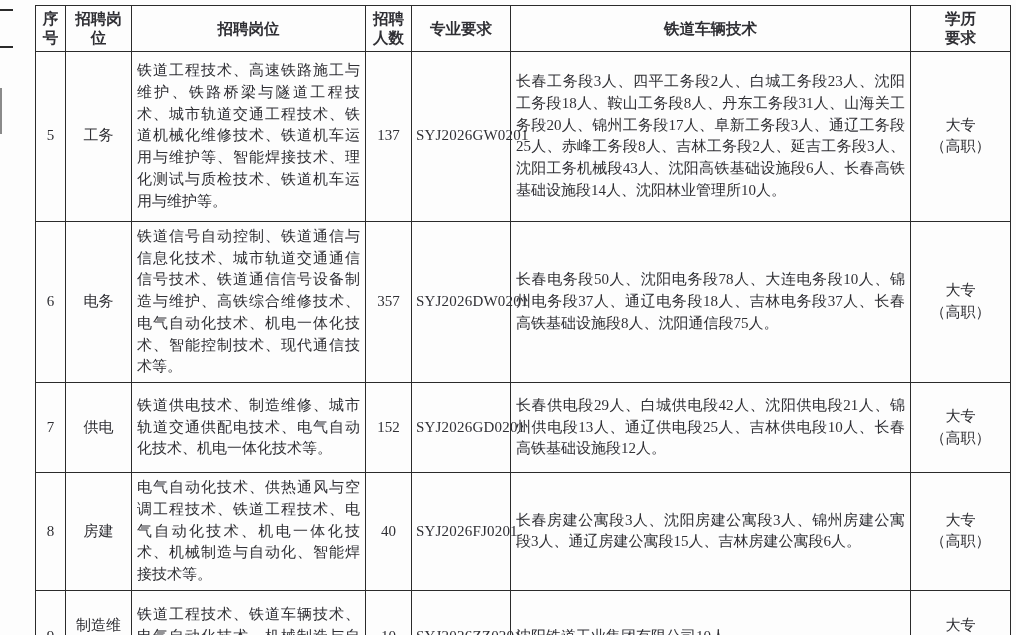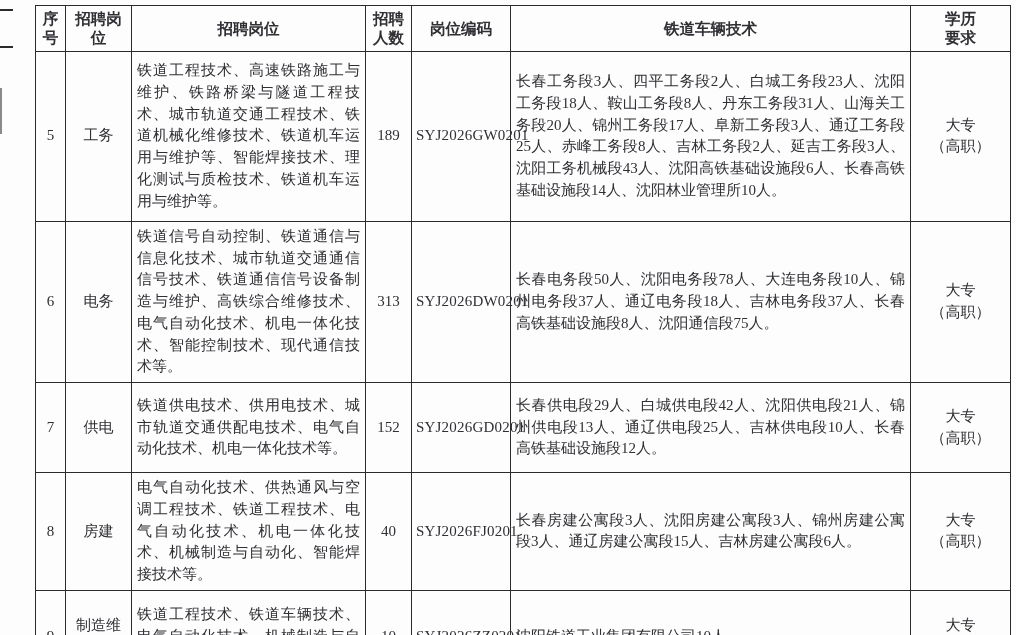--- a/index.html
+++ b/index.html
@@ -105,52 +105,52 @@
         <col class="c-education">
     </colgroup>
     <tbody>
       <tr class="r-header">
         <th>序
 号</th>
         <th>招聘岗位</th>
         <th>招聘岗位</th>
         <th>招聘
 人数</th>
-        <th>岗位编码</th>
+        <th>专业要求</th>
         <th>铁道车辆技术</th>
         <th>学历
 要求</th>
       </tr>
 
       <tr class="r-5">
         <td class="cell-center">5</td>
         <td class="cell-center">工务</td>
         <td class="cell-text">铁道工程技术、高速铁路施工与维护、铁路桥梁与隧道工程技术、城市轨道交通工程技术、铁道机械化维修技术、铁道机车运用与维护等、智能焊接技术、理化测试与质检技术、铁道机车运用与维护等。</td>
-        <td class="cell-center">189</td>
+        <td class="cell-center">137</td>
         <td class="cell-center cell-code">SYJ2026GW0201</td>
         <td class="cell-text">长春工务段3人、四平工务段2人、白城工务段23人、沈阳工务段18人、鞍山工务段8人、丹东工务段31人、山海关工务段20人、锦州工务段17人、阜新工务段3人、通辽工务段25人、赤峰工务段8人、吉林工务段2人、延吉工务段3人、沈阳工务机械段43人、沈阳高铁基础设施段6人、长春高铁基础设施段14人、沈阳林业管理所10人。</td>
         <td class="cell-center">大专
 （高职）</td>
       </tr>
 
       <tr class="r-6">
         <td class="cell-center">6</td>
         <td class="cell-center">电务</td>
         <td class="cell-text">铁道信号自动控制、铁道通信与信息化技术、城市轨道交通通信信号技术、铁道通信信号设备制造与维护、高铁综合维修技术、电气自动化技术、机电一体化技术、智能控制技术、现代通信技术等。</td>
-        <td class="cell-center">313</td>
+        <td class="cell-center">357</td>
         <td class="cell-center cell-code">SYJ2026DW0201</td>
         <td class="cell-text">长春电务段50人、沈阳电务段78人、大连电务段10人、锦州电务段37人、通辽电务段18人、吉林电务段37人、长春高铁基础设施段8人、沈阳通信段75人。</td>
         <td class="cell-center">大专
 （高职）</td>
       </tr>
 
       <tr class="r-7">
         <td class="cell-center">7</td>
         <td class="cell-center">供电</td>
-        <td class="cell-text">铁道供电技术、供用电技术、城市轨道交通供配电技术、电气自动化技术、机电一体化技术等。</td>
+        <td class="cell-text">铁道供电技术、制造维修、城市轨道交通供配电技术、电气自动化技术、机电一体化技术等。</td>
         <td class="cell-center">152</td>
         <td class="cell-center cell-code">SYJ2026GD0201</td>
         <td class="cell-text">长春供电段29人、白城供电段42人、沈阳供电段21人、锦州供电段13人、通辽供电段25人、吉林供电段10人、长春高铁基础设施段12人。</td>
         <td class="cell-center">大专
 （高职）</td>
       </tr>
 
       <tr class="r-8">
         <td class="cell-center">8</td>
         <td class="cell-center">房建</td>

